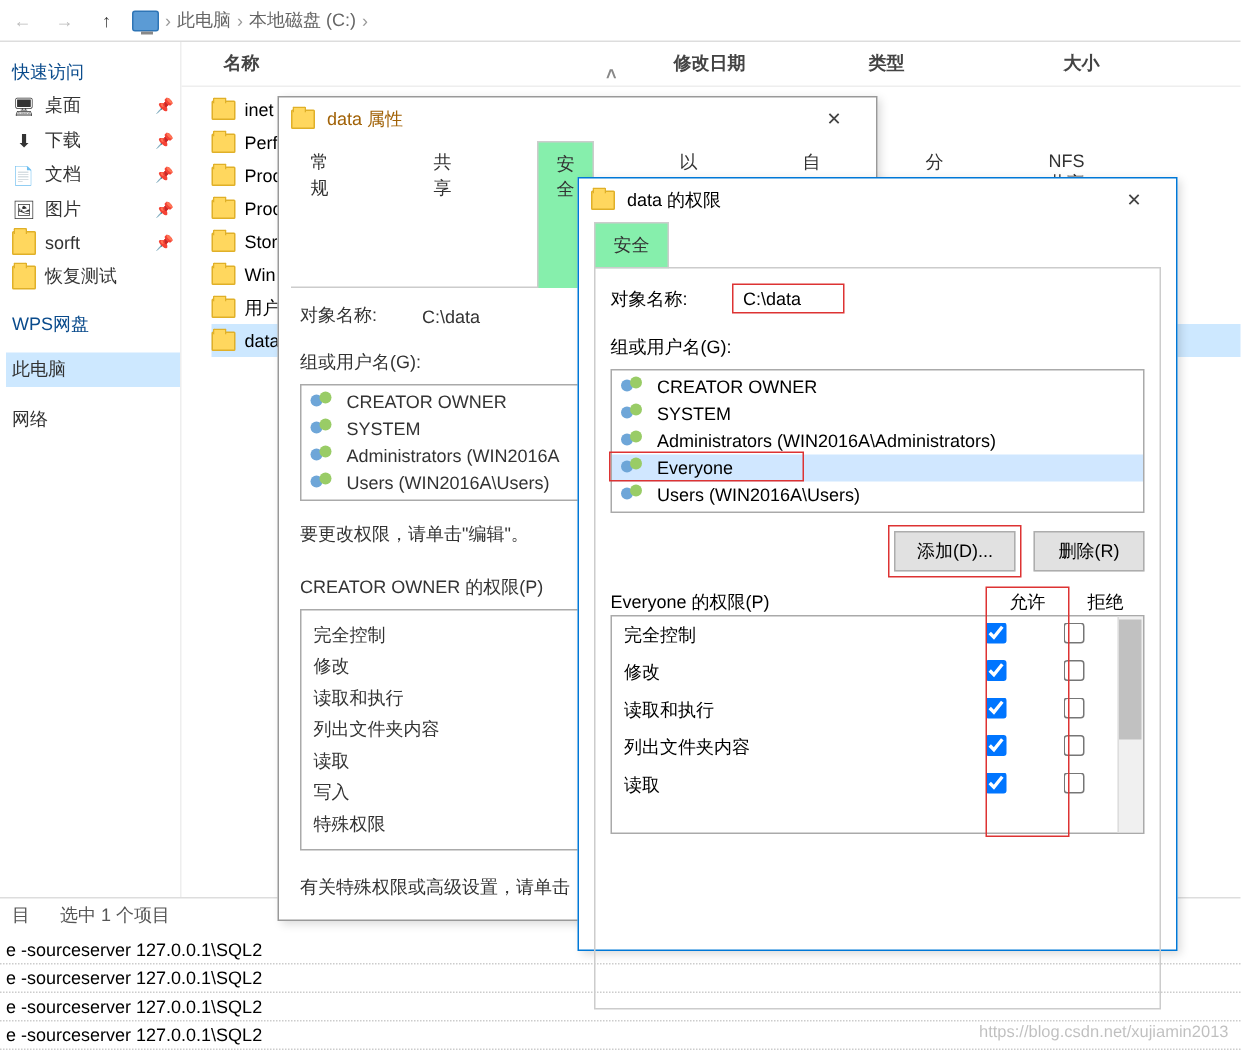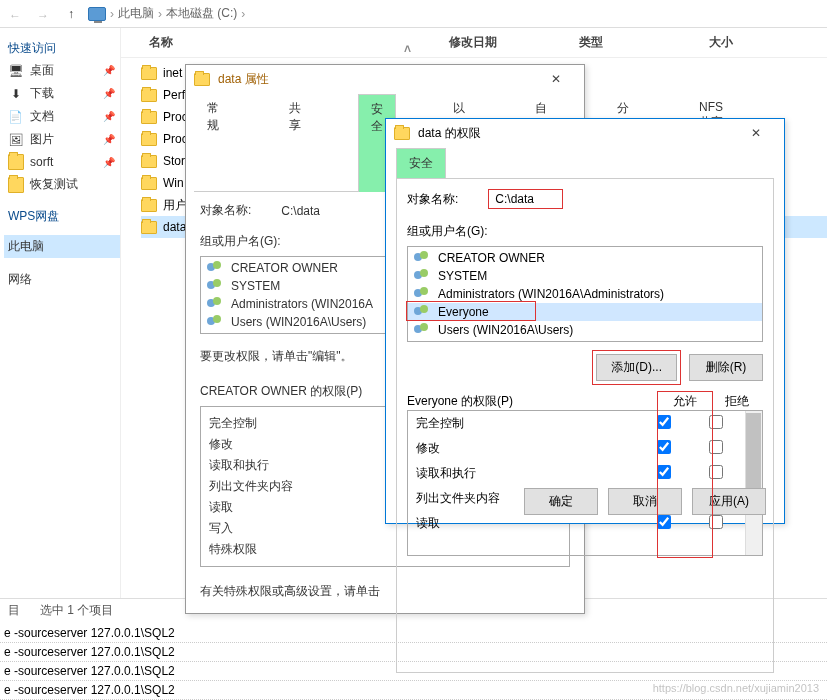--- a/index.html
+++ b/index.html
@@ -54,21 +54,21 @@
 .lrow.sel{ background:#d0e7ff;}
 .users-ico{ width:18px; height:14px; display:inline-block; position:relative;}
 .users-ico::before{content:"";position:absolute;left:0;top:2px;width:8px;height:8px;border-radius:50%;background:#6ea6d8;}
 .users-ico::after{content:"";position:absolute;left:6px;top:0;width:8px;height:8px;border-radius:50%;background:#9c6;}
 .note{ margin:14px 0;}
 .perm-title{ margin-top:18px; margin-bottom:6px;}
 .perm-box{ border:1px solid #aaa; padding:6px 8px;}
 .perm-row{ padding:2px 0;}
 
 
-.dlg.perm{ top:118px; left:385px; width:400px; height:406px; border:1px solid #0078d7; }
+.dlg.perm{ top:118px; left:385px; width:400px; height:516px; border:1px solid #0078d7; }
 .dlg.perm .dlg-title{ color:#000; }
 .perm-tabs{ display:flex; margin:0 10px; }
 .perm-tabs .tab{ }
 .perm-tabs .tab.active{ border:1px solid #ccc; border-bottom-color:#fff;}
 .perm-body{ border:1px solid #ccc; margin:0 10px 8px 10px; padding:10px; position:relative; height:495px;}
 .redbox{ border:1px solid #d33; }
 .obj-row{ display:flex; gap:30px; align-items:center; margin-bottom:14px;}
 .btn{ border:1px solid #adadad; background:#e1e1e1; padding:4px 14px; min-width:74px; text-align:center; }
 .btn-row{ display:flex; gap:12px; justify-content:flex-end; margin:12px 0;}
 .perm-hdr{ display:flex; margin-top:12px;}
@@ -323,25 +323,20 @@
             <span class="gname">读取</span>
             <span class="cbx"><input type="checkbox" checked="" style=""></span>
             <span class="cbx"><input type="checkbox" style=""></span>
           </div>
         </div>
       <div class="scroll-track">
           <div class="scroll-thumb"></div>
         </div>
     </div>
   </div>
-  <div class="dlg-footer">
-    <div class="btn">确定</div>
-    <div class="btn">取消</div>
-    <div class="btn">应用(A)</div>
-  </div>
 </div>
 
 <div class="ann" style="top: 301px; left: 406px; width: 130px; height: 20px;"></div>
 <div class="ann" style="top: 350px; left: 592.328px; width: 88.6719px; height: 35px;"></div>
 <div class="ann" style="top: 391px; left: 657px; width: 56px; height: 167px;"></div>
 
 <div class="term" id="term">
     <div class="tline">e -sourceserver 127.0.0.1\SQL2</div>
     <div class="tline">e -sourceserver 127.0.0.1\SQL2</div>
     <div class="tline">e -sourceserver 127.0.0.1\SQL2</div>

